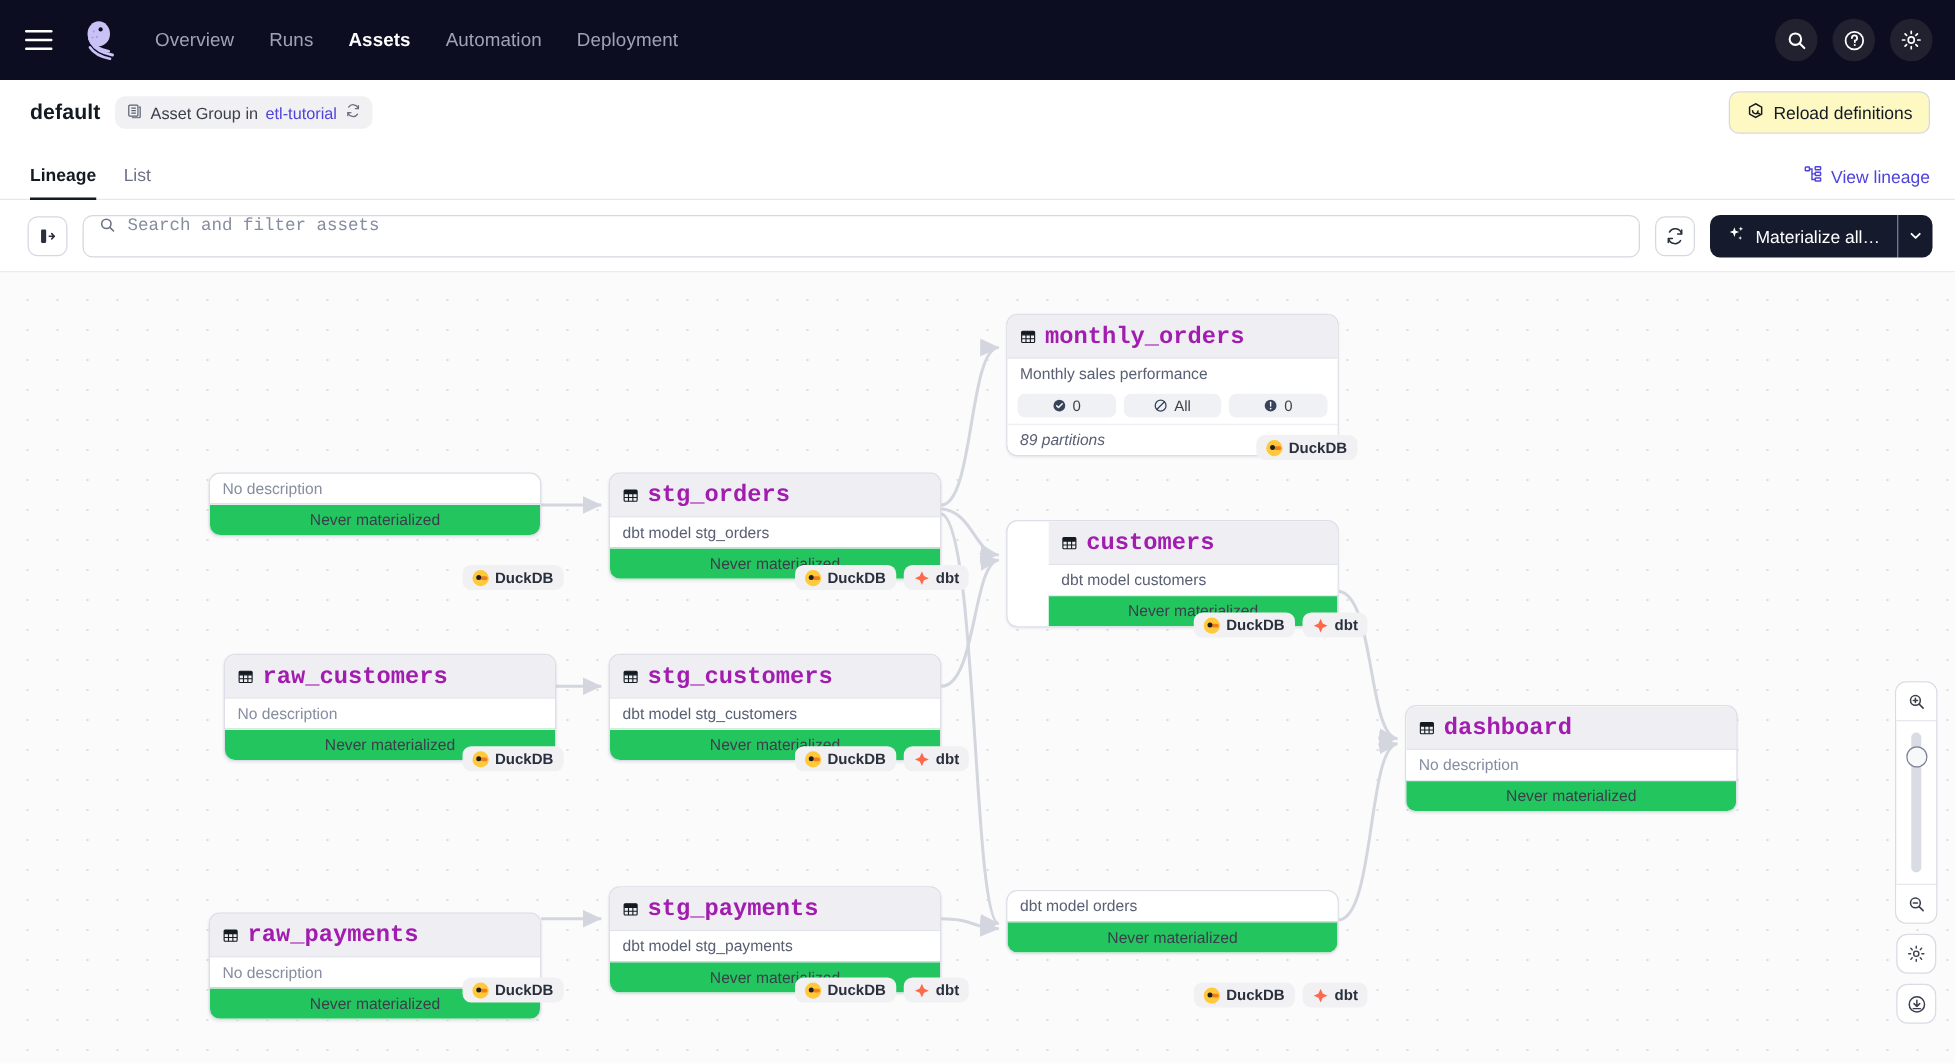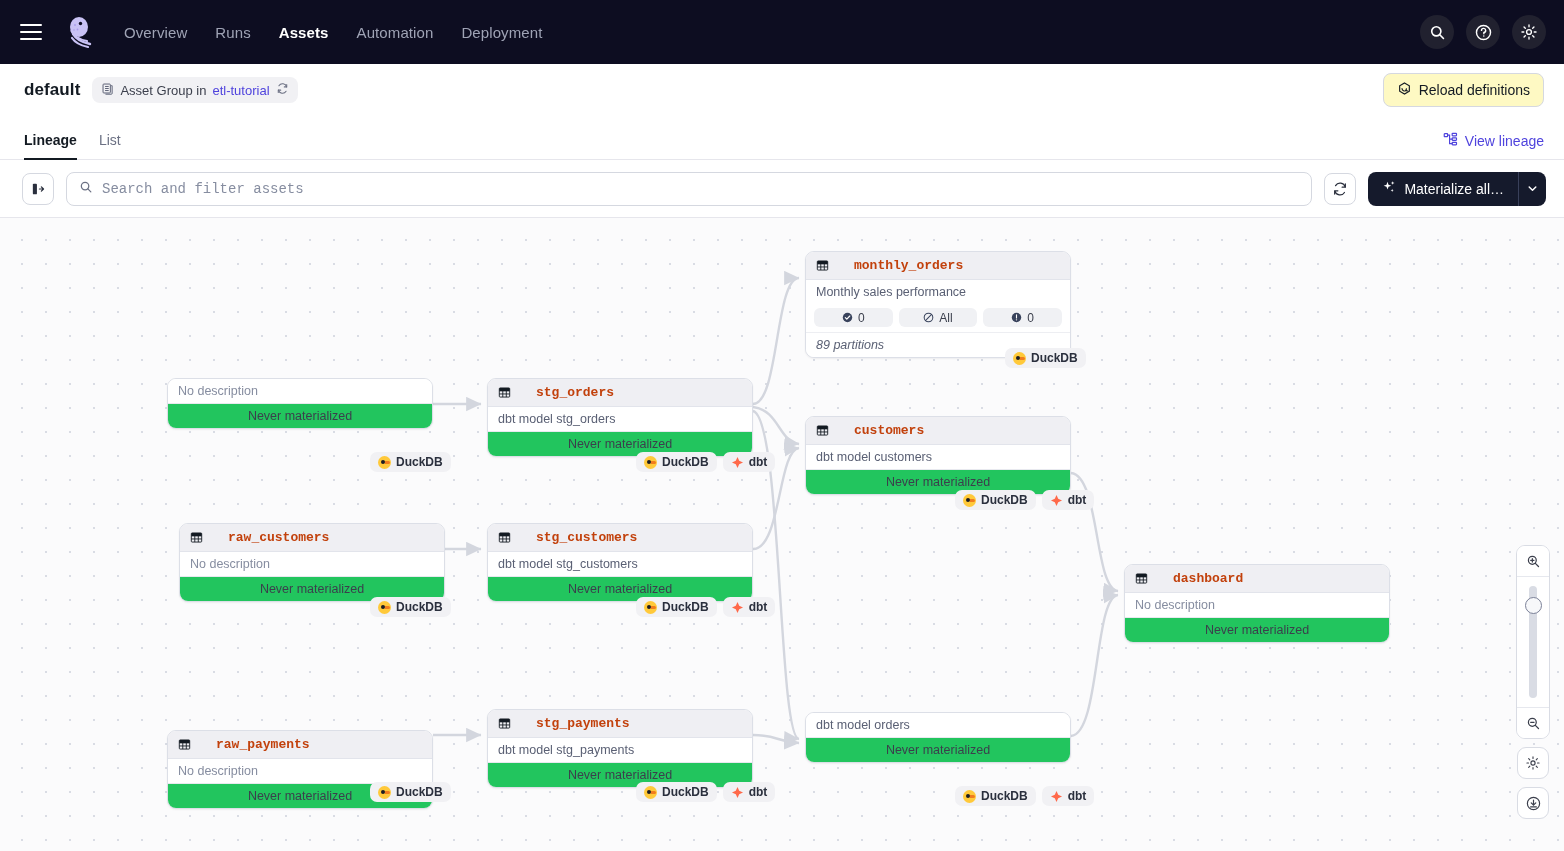--- a/index.html
+++ b/index.html
@@ -68,21 +68,21 @@
   .toolbar {
     height: 58px; display: flex; align-items: center; gap: 12px;
     padding: 0 18px 0 22px; border-bottom: 1px solid #E6E6EC; background:#fff;
   }
   .sq-btn {
     width: 32px; height: 32px; border: 1px solid #D5D8E0; border-radius: 8px;
     background: #fff; display: flex; align-items: center; justify-content: center; cursor: pointer;
   }
   .searchbox {
     flex: 1; height: 34px; border: 1px solid #D5D8E0; border-radius: 8px;
-    display: flex; align-items: center; gap: 9px; padding: 0 12px; background: #fff;
+    display: flex; align-items: flex-start; gap: 9px; padding: 0 12px; background: #fff;
   }
   .searchbox input {
     border: 0; outline: 0; width: 100%; font-size: 14px; background: transparent;
     font-family: "Liberation Mono", monospace; color: #131A22;
   }
   .searchbox input::placeholder { color: #868DA0; }
   .mat-group { display: flex; }
   .btn-dark {
     background: #151A2C; color: #fff; border: 0; font-size: 14px; font-weight: 400;
     padding: 0 14px; height: 34px; border-radius: 8px 0 0 8px;
@@ -104,22 +104,22 @@
   }
   .edges { position: absolute; inset: 0; width: 100%; height: 100%; pointer-events: none; }
 
   
   .node {
     position: absolute; background: #fff; border: 1px solid #DCDFE7;
     border-radius: 9px; overflow: hidden;
     box-shadow: 0 1px 2px rgba(16,22,40,.06);
   }
   .node-head {
-    background: #EFEFF3; padding: 6px 10px; display: flex; align-items: center; gap: 25px;
-    font-family: "Liberation Mono", monospace; font-size: 13px; font-weight: 700; color: #c2410c;
+    background: #EFEFF3; padding: 6px 10px; display: flex; align-items: center; gap: 7px;
+    font-family: "Liberation Mono", monospace; font-size: 19px; font-weight: 700; color: #a21caf;
     border-bottom: 1px solid #E2E4EB;
   }
   .node-desc {
     padding: 5px 10px; font-size: 12.5px; color: #5A6074; background: #fff;
     white-space: nowrap; overflow: hidden; text-overflow: ellipsis;
   }
   .node-desc.muted { color: #868DA0; }
   .node-status {
     padding: 5px 10px; font-size: 12.5px; color: #3B3F4C; background: #22c55e;
     border-top: 1px solid #E8E9EF;
@@ -545,21 +545,21 @@
           </span>
         </div>
         <div class="node-partitions">89 partitions</div>
       </div>
       <div class="tags" style="left: 1005px; top: 130px;">
         <span class="tag">
           <span class="duck"></span>
           <span>DuckDB</span>
         </span>
       </div>
-      <div class="node" style="left: 805px; top: 198px; width: 266px;">
+      <div class="node" style="left: 805px; top: 198px; width: 266px; padding-left: 33px;">
         <div class="node-head">
           <span style="display:inline-flex">
             <svg width="13" height="13" viewBox="0 0 16 16" fill="none" stroke="#131A22" stroke-width="1.1">
               <rect x="1.6" y="2.4" width="12.8" height="11.2" rx="1"></rect>
               <path d="M1.6 6h12.8M1.6 9.8h12.8M5.9 6v7.6M10.2 6v7.6"></path>
               <rect x="1.6" y="2.4" width="12.8" height="3.6" fill="#131A22" stroke="none" rx="1"></rect>
             </svg>
           </span>
           <span>customers</span>
         </div>

